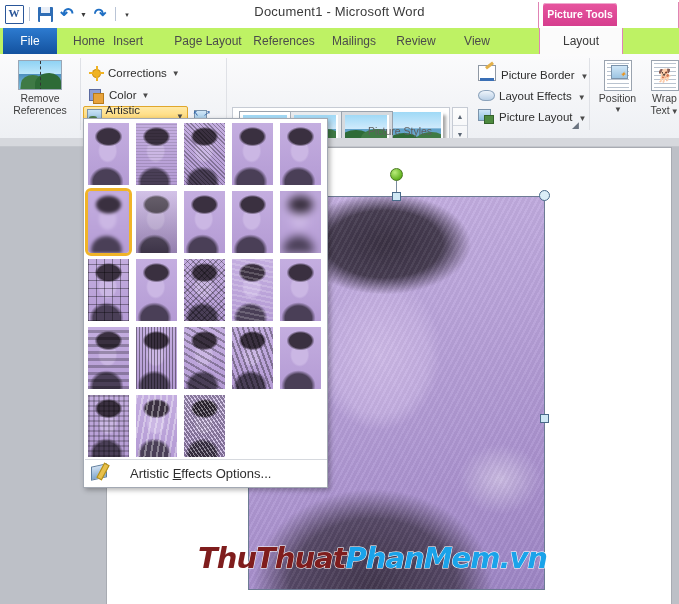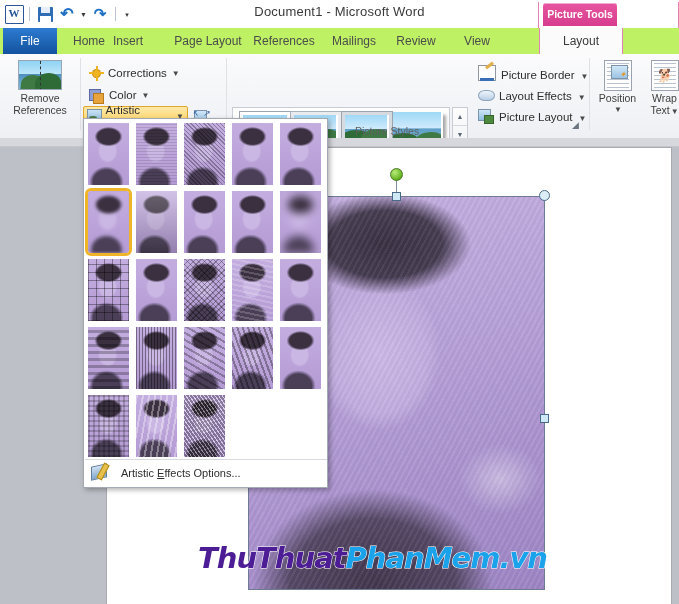--- a/index.html
+++ b/index.html
@@ -65,21 +65,21 @@
     border-left:1px solid #e083b4;border-right:1px solid #e083b4;
     border-bottom:1px solid #fbfbfb;
   }
   
   #ribbon{
     position:absolute;left:0;top:54px;width:679px;height:84px;
     background:linear-gradient(#fbfbfc,#eef0f4);
     border-bottom:2px solid #d98ebb;
   }
   .grp-sep{position:absolute;top:4px;width:1px;height:72px;background:#dfe1e6;}
-  .grp-label{position:absolute;bottom:1px;font-size:10.5px;color:#5d5d5d;text-align:left;}
+  .grp-label{position:absolute;bottom:1px;font-size:10.5px;color:#5d5d5d;text-align:center;}
 
   
   #rmbg{position:absolute;left:4px;top:6px;width:72px;height:66px;text-align:center;cursor:default;}
   #rmbg .pic{
     width:44px;height:30px;margin:0 auto;position:relative;
     background:linear-gradient(#8fd2f4 0%,#bce6fa 45%,#4d8fbd 46%,#7fc0e0 100%);
     border:1px solid #9aa6b5;box-sizing:border-box;overflow:hidden;
   }
   #rmbg .pic:before{
     content:"";position:absolute;left:2px;bottom:-2px;width:22px;height:16px;
@@ -177,21 +177,21 @@
       radial-gradient(ellipse 13px 16px at 48% 45%, #cbb7e4 0%, #cbb7e4 60%, rgba(203,183,228,0) 75%),
       radial-gradient(ellipse 22px 20px at 45% 95%, #4a3f57 0%, #4a3f57 60%, rgba(74,63,87,0) 78%),
       linear-gradient(#c4aee0,#b49bd4);
   }
   #aeoptrow{
     position:absolute;left:1px;bottom:1px;width:242px;height:26px;
     border-top:1px solid #d6d9de;display:flex;align-items:center;
     background:#ffffff;
   }
   #aeopt-ico{width:26px;height:22px;margin-left:4px;position:relative;}
-  #aeopt-label{font-size:11px;color:#2e2e2e;margin-left:6px;}
+  #aeopt-label{font-size:13px;color:#2e2e2e;margin-left:15px;}
   #aeopt-label u{text-decoration:underline;}
 
   
   #docarea{position:absolute;left:0;top:138px;width:679px;height:466px;background:#bdc0c7;}
   #rulerbar{position:absolute;left:0;top:0;width:679px;height:8px;background:#d6d8dd;border-bottom:1px solid #c3c6cc;}
   #page{
     position:absolute;left:106px;top:9px;width:566px;height:457px;background:#ffffff;
     border:1px solid #a8abb2;border-bottom:none;box-sizing:border-box;
   }
   #picture{
@@ -225,21 +225,21 @@
   }
   #rot-stem{position:absolute;width:1px;background:#7c8da0;}
 
   
   #watermark{
     position:absolute;left:198px;top:541px;font-size:29px;font-weight:bold;
     font-family:"DejaVu Sans",sans-serif;letter-spacing:-1px;white-space:nowrap;
     font-style:italic;
   }
   #watermark span{ -webkit-text-stroke:1px #ffffff; paint-order:stroke fill; }
-  .wm-red{color:#4c1d95;}
+  .wm-red{color:#7f1d1d;}
   .wm-blue{color:#1aa3ea;}
 </style>
 </head>
 <body>
 
 <div id="titlebar">
   <div id="qat">
     <div class="qat-ico">
       <div class="word-logo">W</div>
     </div>

